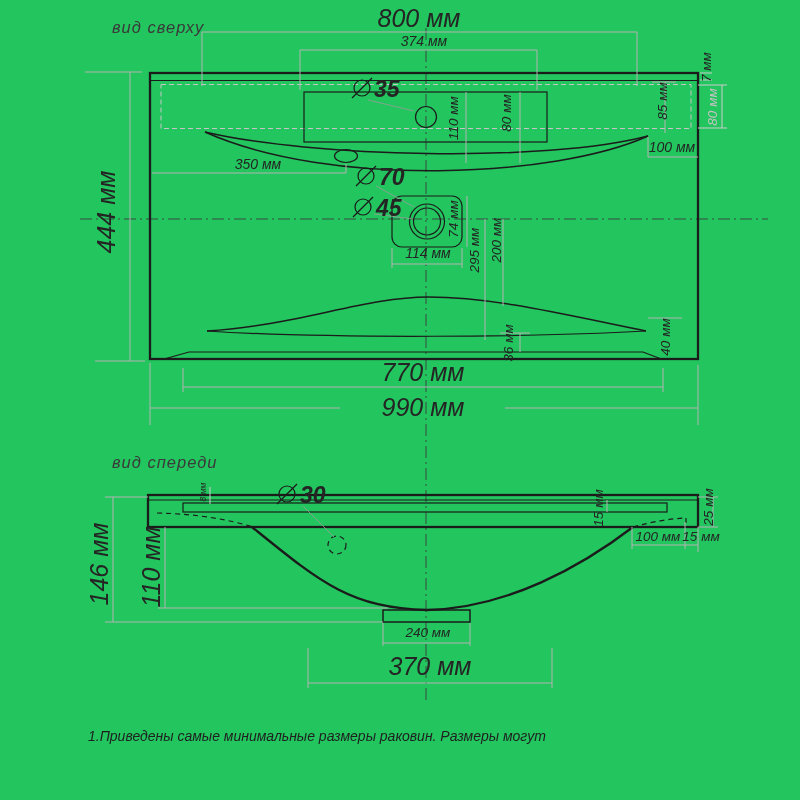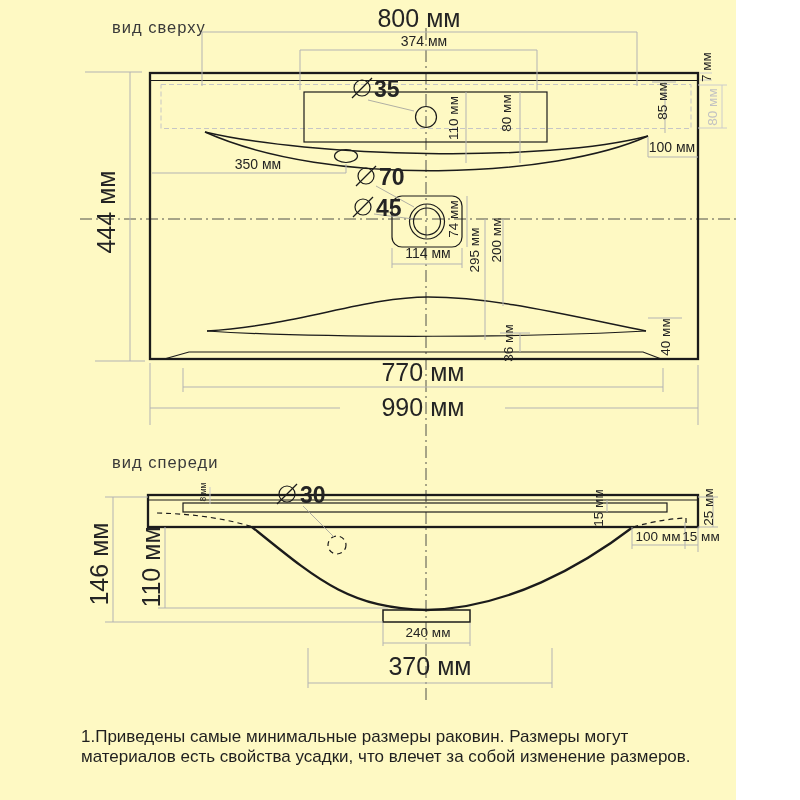--- a/index.html
+++ b/index.html
@@ -1,17 +1,17 @@
 <!DOCTYPE html>
 <html><head>
 <meta charset="utf-8">
 <style>
   html,body { margin:0; padding:0; background:#ffffff; }
-  .stage { position:relative; width:736px; height:800px; background:#fef9c3; overflow:hidden;
-           font-family:"Liberation Sans", sans-serif; }
+  .stage { position:relative; width:800px; height:800px; background:#22c55e; overflow:hidden;
+           font-family:"Liberation Sans", sans-serif;font-style:italic; }
   svg { position:absolute; left:0; top:0; }
 
   
   .ln   { stroke:#1b1b1b; fill:none; stroke-width:1.2; }
   .ln2  { stroke-width:2.3; }
   .ln15 { stroke-width:1.5; }
   .hid  { stroke:#c6c6c6; fill:none; stroke-width:1; stroke-dasharray:5 3; }
   .dash { stroke:#1b1b1b; fill:none; stroke-width:1.2; stroke-dasharray:5 4; }
   .cl   { stroke:#3d3d3d; fill:none; stroke-width:0.9; stroke-dasharray:12 4 2 4; }
   .dim  { stroke:#b3b3b3; fill:none; stroke-width:1; }
@@ -21,22 +21,22 @@
   
   text { fill:#242424; font-family:"Liberation Sans", sans-serif; }
   .big   { font-size:25px; }
   .sm    { font-size:13.5px; }
   .smc   { font-size:14px; }
   .tiny  { font-size:8.5px; }
   .dnum  { font-size:23px; font-weight:600; }
   .viewlbl { font-size:16.5px; fill:#3a3a3a; letter-spacing:1px; }
   .graytxt { fill:#c2c2c2; }
 
-  .notes { position:absolute; left:81px; top:727px; width:630px;
-           font-size:17px; line-height:19.5px; color:#1f1f1f; }
+  .notes { position:absolute; left:88px; top:727px; width:630px;
+           font-size:14px; line-height:19.5px; color:#1f1f1f; }
 </style>
 </head>
 <body>
 
 <div class="stage">
 <svg width="800" height="800" viewBox="0 0 800 800">
 
   <path class="cl" d="M80,219 L768,219"></path>
   <path class="cl" d="M426,28 L426,700"></path>
 
@@ -164,15 +164,14 @@
     <text class="sm" transform="rotate(-90 713 507)" x="713" y="507" text-anchor="middle">25 мм</text>
     <text class="sm" x="658" y="541" text-anchor="middle">100 мм</text>
     <text class="sm" x="701" y="541" text-anchor="middle">15 мм</text>
     <text class="sm" x="428" y="637" text-anchor="middle">240 мм</text>
     <text class="big" x="430" y="675" text-anchor="middle">370 мм</text>
   </g>
 </svg>
 
   <div class="notes">
     <div>1.Приведены самые минимальные размеры раковин. Размеры могут</div>
-    <div>материалов есть свойства усадки, что влечет за собой изменение размеров.</div>
   </div>
 </div>
 
 </body></html>

